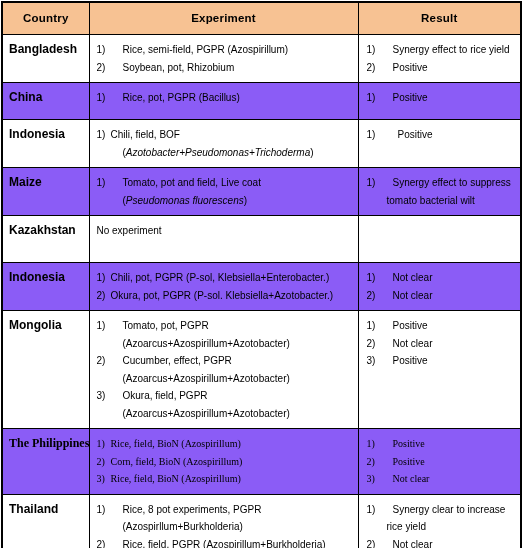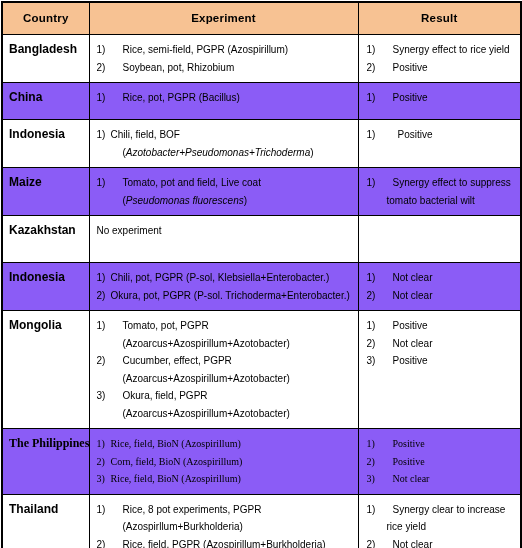--- a/index.html
+++ b/index.html
@@ -159,21 +159,21 @@
         </tr>
         <tr class="plain" style="height: 47px;">
           <td class="country">Kazakhstan</td>
           <td class="exp"><span class="plainline">No experiment</span></td>
           <td class="res"></td>
         </tr>
         <tr class="shade" style="height: 37px;">
           <td class="country">Indonesia</td>
           <td class="exp">
             <span class="ln"><span class="num tight">1)</span><span>Chili, pot, PGPR (P-sol, Klebsiella+Enterobacter.)</span></span>
-            <span class="ln"><span class="num tight">2)</span><span>Okura, pot, PGPR (P-sol. Trichoderma+Enterobacter.)</span></span>
+            <span class="ln"><span class="num tight">2)</span><span>Okura, pot, PGPR (P-sol. Klebsiella+Azotobacter.)</span></span>
           </td>
           <td class="res">
             <span class="ln"><span class="num">1)</span><span>Not clear</span></span>
             <span class="ln"><span class="num">2)</span><span>Not clear</span></span>
           </td>
         </tr>
         <tr class="plain" style="height: 103px;">
           <td class="country">Mongolia</td>
           <td class="exp">
             <span class="ln"><span class="num">1)</span><span>Tomato, pot, PGPR</span></span>

